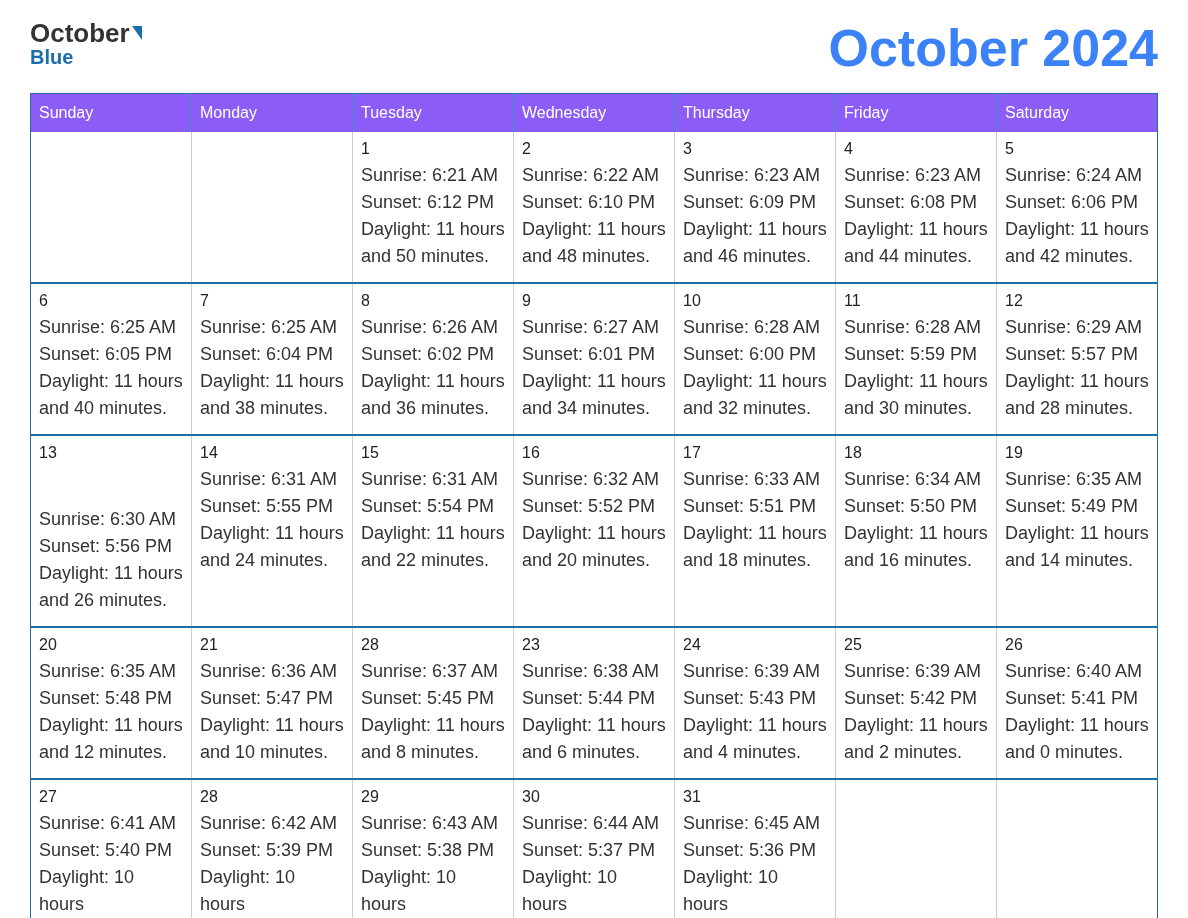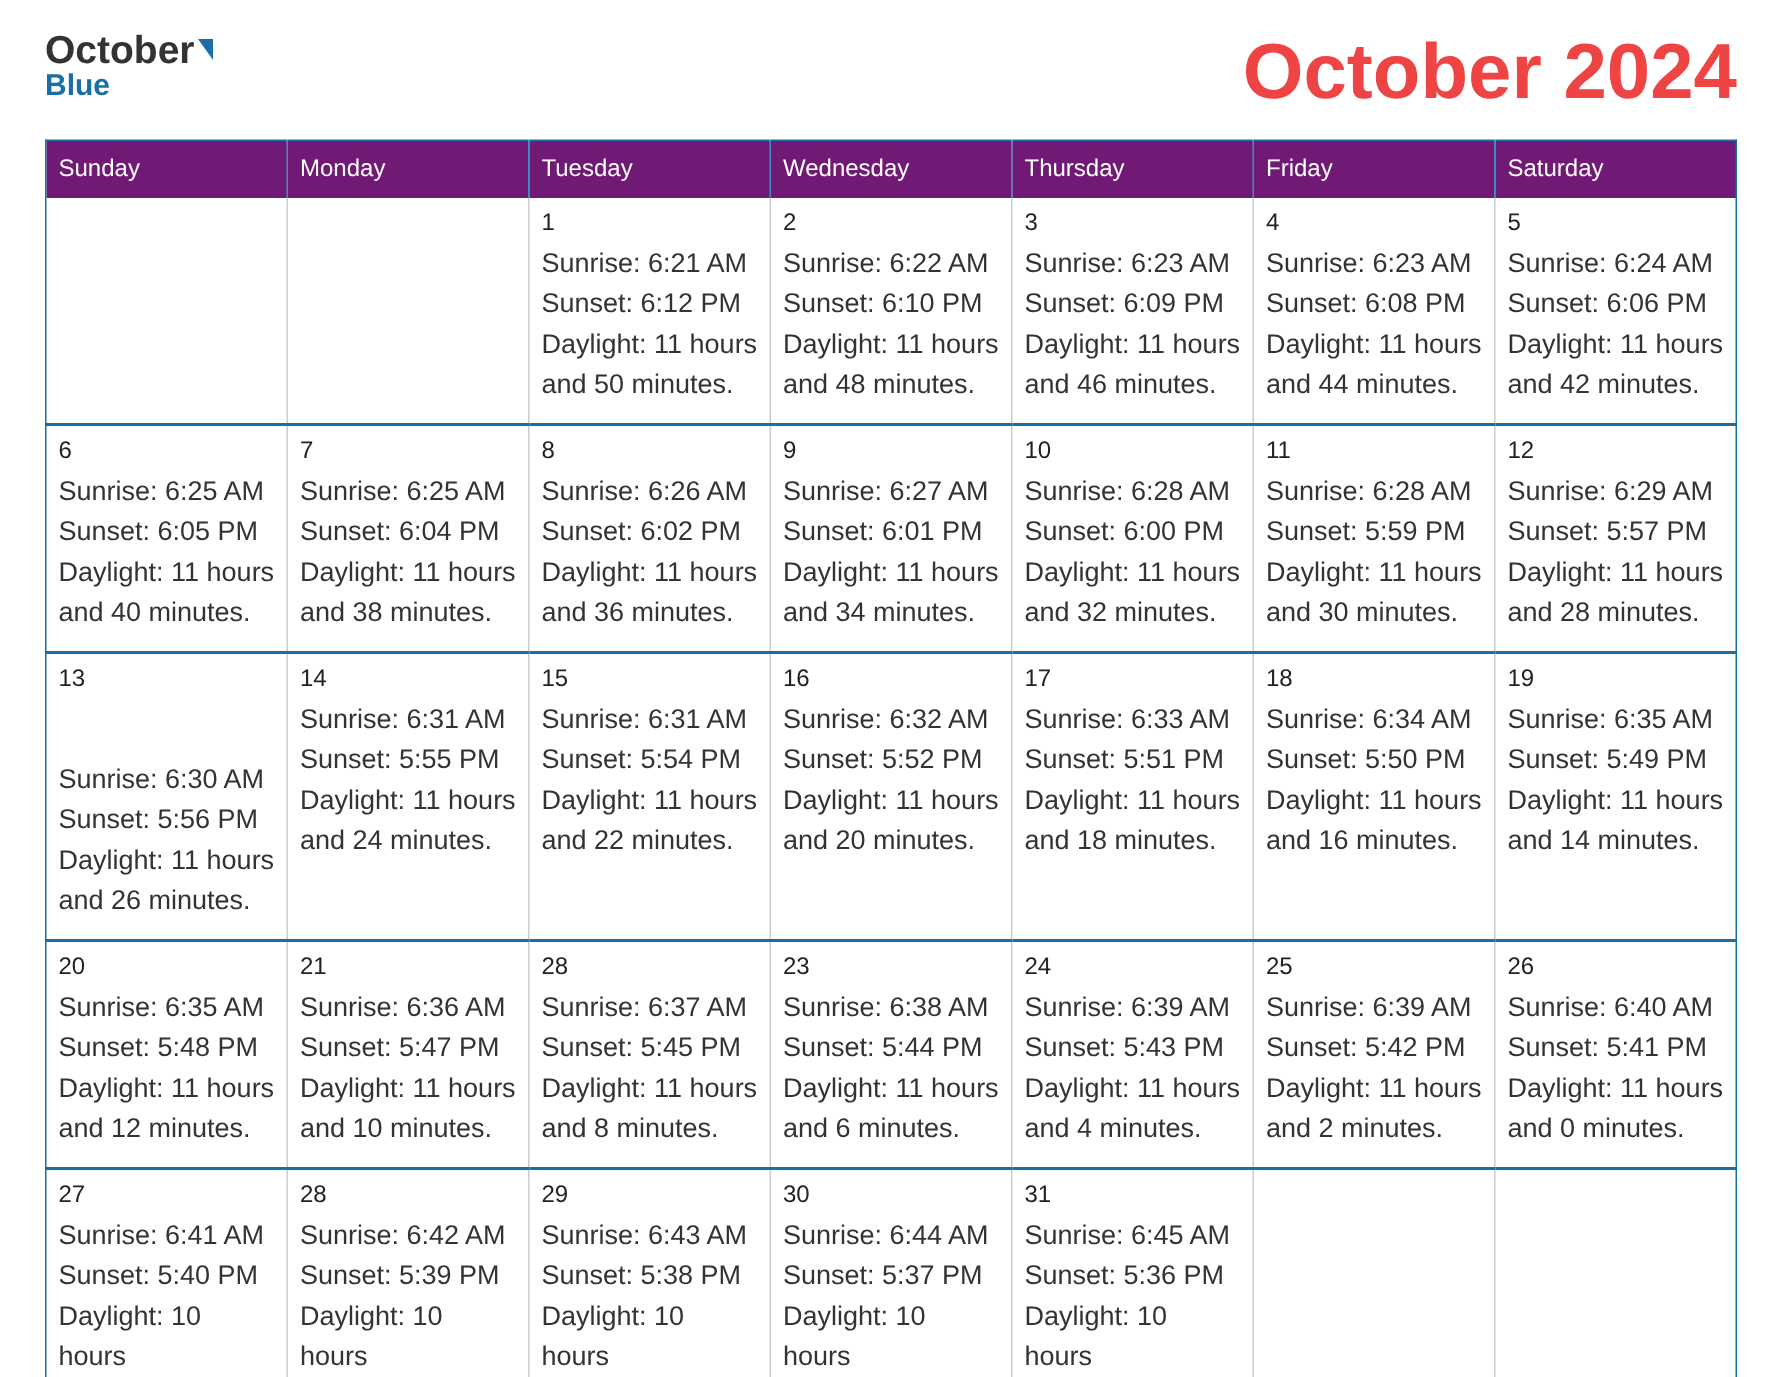--- a/index.html
+++ b/index.html
@@ -44,35 +44,35 @@
       color: #1a6fa8;
       font-size: 20px;
       font-weight: bold;
     }
     .title-section {
       text-align: right;
     }
     .month-title {
       font-size: 52px;
       font-weight: bold;
-      color: #ef4444;
+      color: #3b82f6;
       line-height: 1.1;
     }
     .location-title {
       font-size: 22px;
       color: #444;
       margin-top: 4px;
     }
     .calendar {
       width: 100%;
       border-collapse: collapse;
       border: 1px solid #1a6fa8;
     }
     .calendar thead tr th {
-      background-color: #701a75;
+      background-color: #8b5cf6;
       color: #fff;
       padding: 10px 8px;
       font-size: 16px;
       font-weight: normal;
       text-align: left;
       border-right: 1px solid #3a8fcc;
     }
     .calendar thead tr th:last-child {
       border-right: none;
     }

